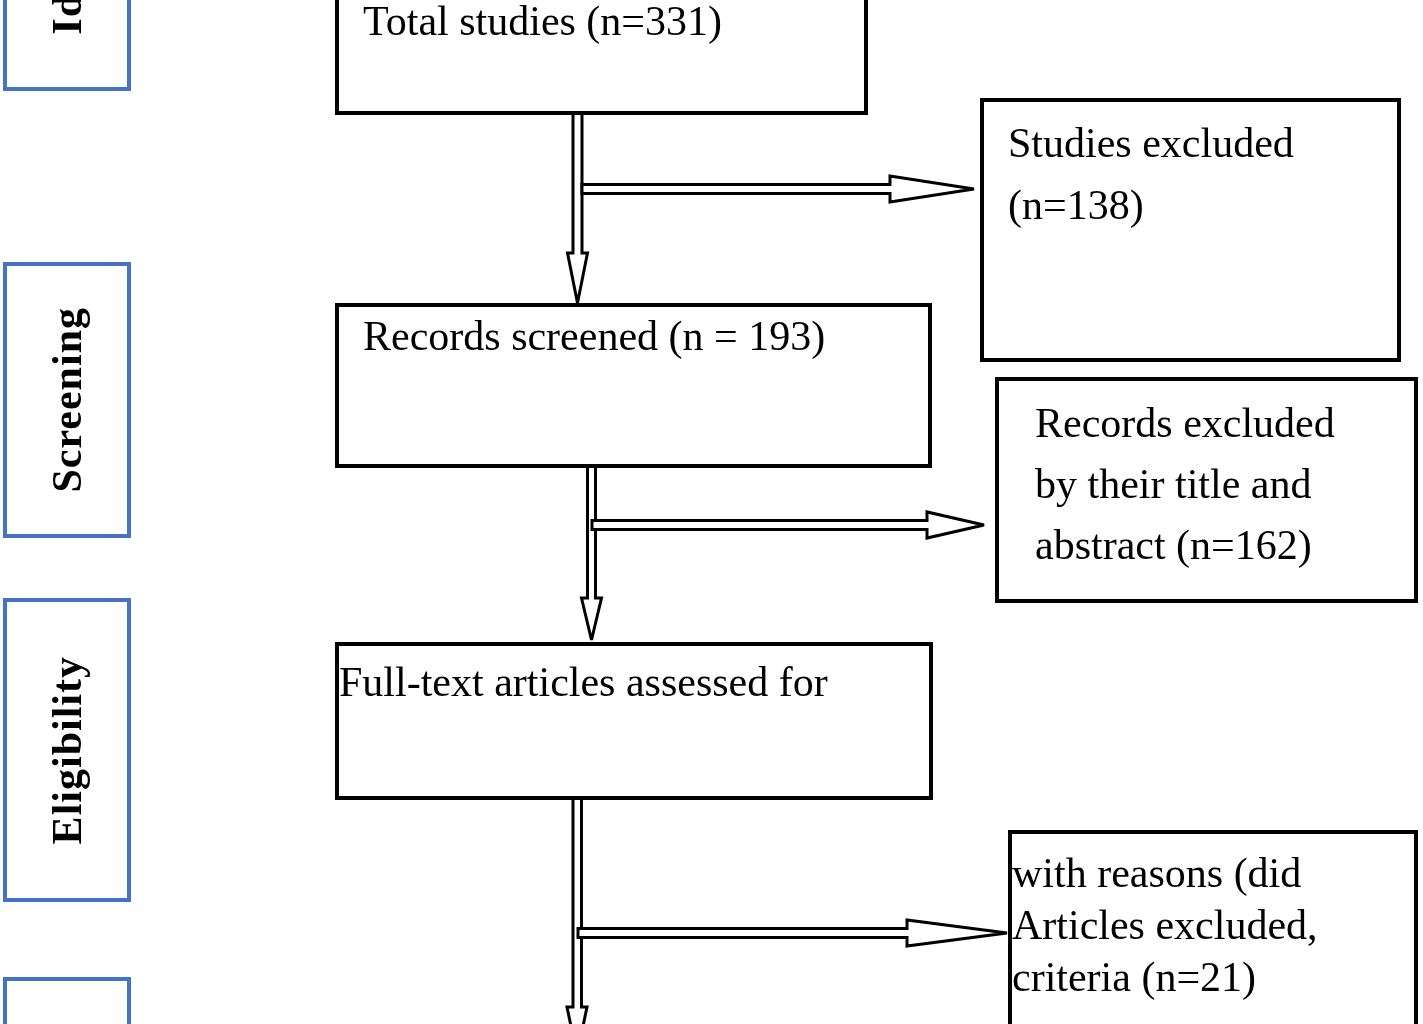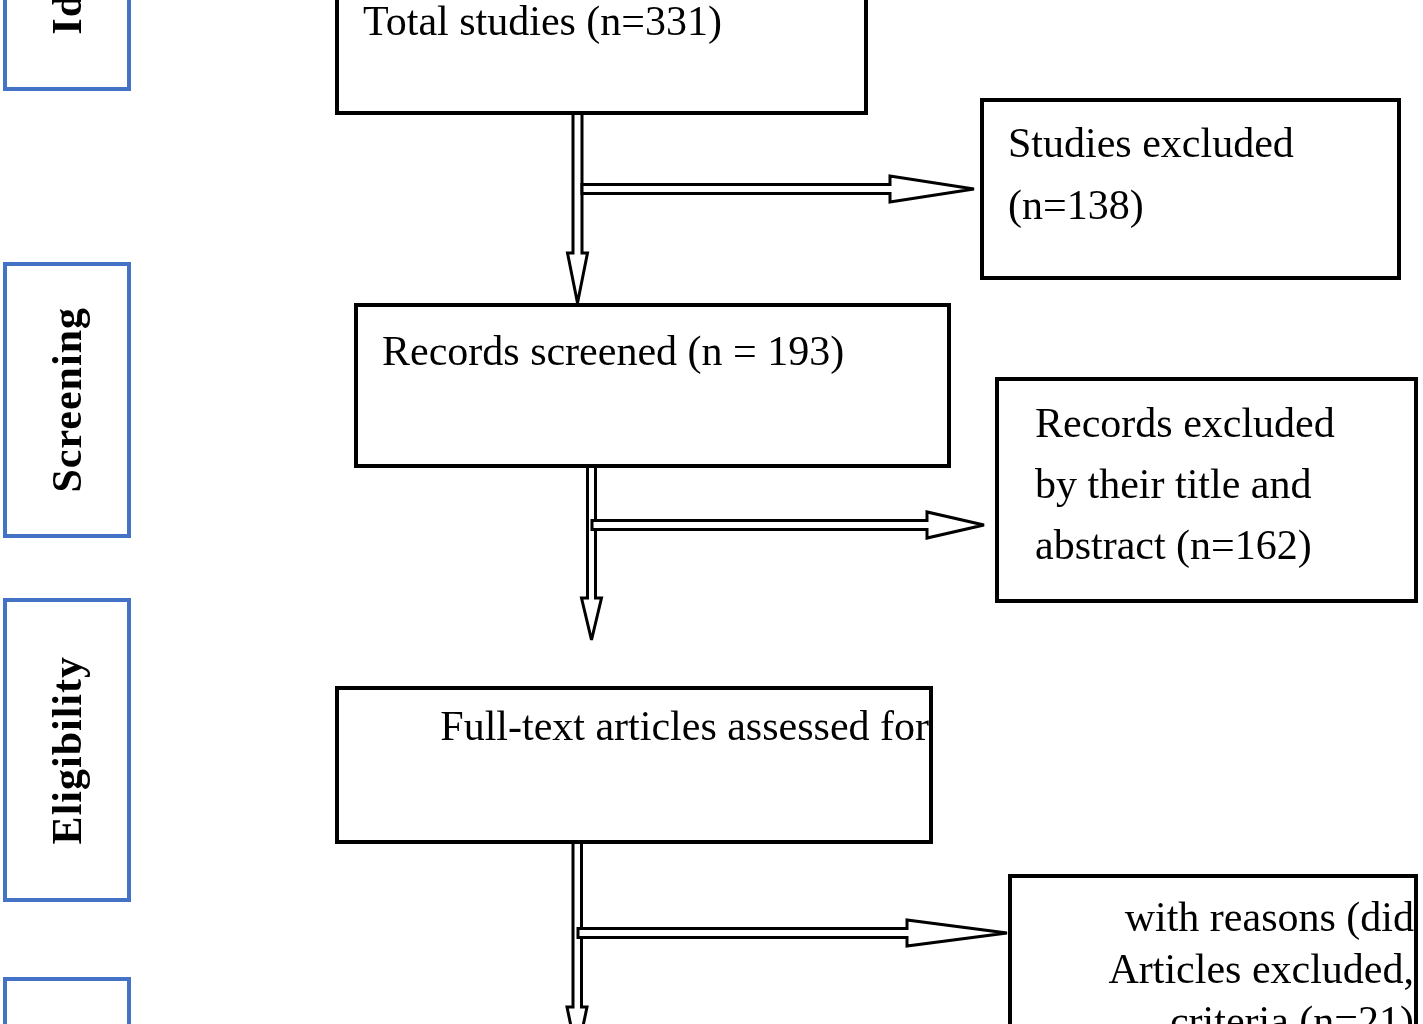--- a/index.html
+++ b/index.html
@@ -39,21 +39,21 @@
   }
 
   
   .flow-box {
     border: 4px solid #000000;
     background: #ffffff;
     font-size: 42px;
     line-height: 58px;
   }
   .pad-left { padding-left: 24px; }
-  .center-text { text-align: right; margin-top: 44px; }
+  .center-text { text-align: left; }
 
   .excl-lines div { white-space: nowrap; }
 
   svg.connectors { position: absolute; left: 0; top: 0; }
 </style>
 </head>
 <body>
 
 <div id="canvas">
 
@@ -79,29 +79,29 @@
   <div class="abs stage-box" style="left:3px; top:598px; width:128px; height:304px;">
     <span class="stage-label">Eligibility</span>
   </div>
 
   <div class="abs stage-box" style="left:3px; top:977px; width:128px; height:140px;"></div>
 
   <div class="abs flow-box pad-left" style="left:335px; top:-57px; width:533px; height:172px; padding-top:45px;">
     <span>Total studies (n=331)</span>
   </div>
 
-  <div class="abs flow-box pad-left" style="left:354px; top:303px; width:597px; height:165px; padding-top:15px;">
+  <div class="abs flow-box pad-left" style="left:335px; top:303px; width:597px; height:165px; ">
     <span>Records screened (n = 193)</span>
   </div>
 
   <div class="abs flow-box center-text" style="left:335px; top:642px; width:598px; height:158px; padding-top:7px;">
     <div>Full-text articles assessed for</div>
   </div>
 
-  <div class="abs flow-box excl-lines" style="left:980px; top:98px; width:421px; height:182px; padding:10px 0 0 24px; line-height:62px;">
+  <div class="abs flow-box excl-lines" style="left:980px; top:98px; width:421px; height:264px; padding:10px 0 0 24px; line-height:62px;">
     <div>Studies excluded</div>
     <div>(n=138)</div>
   </div>
 
   <div class="abs flow-box excl-lines" style="left:995px; top:377px; width:423px; height:226px; padding:12px 0 0 36px; line-height:61px;">
     <div>Records excluded</div>
     <div>by their title and</div>
     <div>abstract (n=162)</div>
   </div>
 

